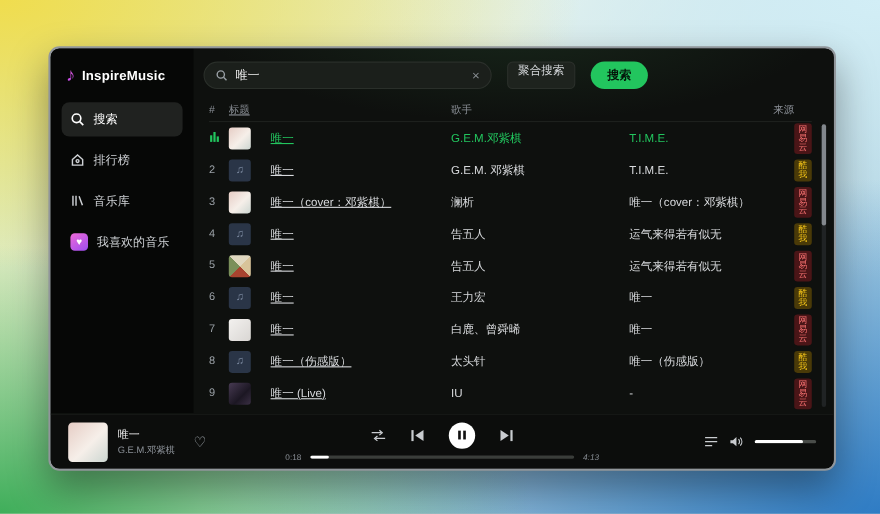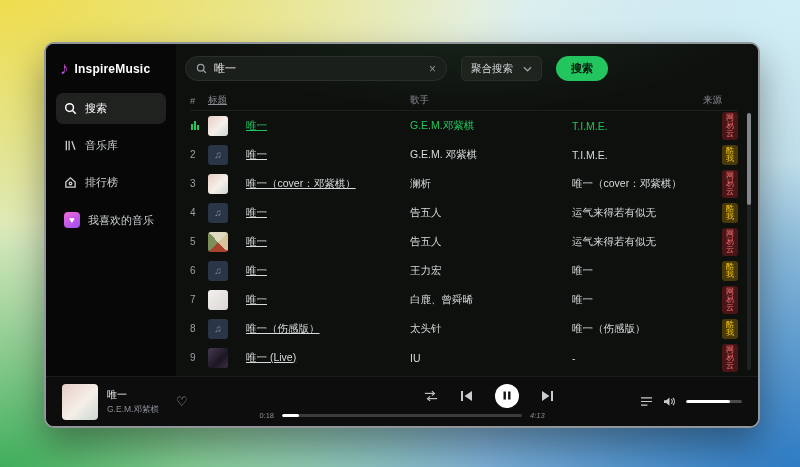--- a/index.html
+++ b/index.html
@@ -39,21 +39,21 @@
 
   
   .main { flex:1; min-width:0; display:flex; flex-direction:column; position:relative;
     background:radial-gradient(70% 40% at 50% -8%, rgba(46,92,56,0.30), rgba(0,0,0,0) 70%), #0e100e; }
   .search-row { display:flex; align-items:center; gap:14px; padding:12px 14px 10px 9px; }
   .search-box { flex:0 0 262px; height:25px; background:#1b1f1b; border:1px solid #2a2f2a;
     border-radius:13px; display:flex; align-items:center; padding:0 10px; gap:7px; }
   .search-box .query { color:#f0f0f0; font-size:11px; flex:1; }
   .search-box .clear { color:#8a8f94; font-size:12px; cursor:pointer; }
   .mode-select { height:25px; background:#1e231e; border:1px solid #2a2f2a; border-radius:5px;
-    display:flex; align-items:center; gap:10px; padding:0 9px; color:#d6d9dc; font-size:10.5px; cursor:pointer; }
+    display:flex; align-items:center; gap:10px; padding:0 9px; color:#d6d9dc; font-size:10.5px; cursor:pointer;flex-direction:column; }
   .search-btn { height:25px; width:52px; border:none; border-radius:13px; background:#22c55e;
     color:#04160a; font-size:11px; font-weight:bold; cursor:pointer; }
 
   
   .table-wrap { flex:1; min-height:0; position:relative; padding:0 20px 0 14px; }
   .trow, .thead {
     display:grid; align-items:center;
     grid-template-columns:18px 27px 175px 162px 150px 1fr;
   }
   .thead { height:20px; color:#8b9097; font-size:9.5px; border-bottom:1px solid #1d201d; }
@@ -80,21 +80,21 @@
 
   
   .player { height:50px; background:#0c0d0c; border-top:1px solid #1b1d1b;
     display:grid; grid-template-columns:1fr auto 1fr; align-items:center; padding:0 16px; }
   .np { display:flex; align-items:center; gap:9px; }
   .np-art { width:36px; height:36px; border-radius:4px;
     background:linear-gradient(135deg,#e6cdc5 0%,#f6efe9 55%,#ccd6d1 100%); flex-shrink:0; }
   .np-title { color:#f0f0f0; font-size:10px; }
   .np-artist { color:#8b9097; font-size:8.5px; margin-top:2px; }
   .np-heart { color:#9aa0a6; font-size:13px; margin-left:8px; cursor:pointer; }
-  .controls { display:flex; flex-direction:column; align-items:flex-end; gap:3px; }
+  .controls { display:flex; flex-direction:column; align-items:center; gap:3px; }
   .ctrl-btns { display:flex; align-items:center; gap:22px; }
   .icon-btn { background:none; border:none; color:#c9ccd0; cursor:pointer; padding:0;
     display:flex; align-items:center; }
   .play-btn { width:24px; height:24px; border-radius:50%; background:#fff; border:none;
     display:flex; align-items:center; justify-content:center; cursor:pointer; }
   .progress-row { display:flex; align-items:center; gap:8px; }
   .ptime { color:#8b9097; font-size:7.5px; width:24px; }
   .ptime.right { text-align:left;font-style:italic; }
   .pbar { width:240px; height:3px; background:#3a3d3a; border-radius:2px; overflow:hidden; }
   .pfill { height:100%; background:#fff; border-radius:2px; }
@@ -116,32 +116,32 @@
       <nav>
         <div class="nav-item active">
           <svg width="13" height="13" viewBox="0 0 14 14" fill="none" stroke="currentColor" stroke-width="1.6">
               <circle cx="6" cy="6" r="4.2"></circle>
               <line x1="9.2" y1="9.2" x2="12.6" y2="12.6"></line>
             </svg>
           <span>搜索</span>
         </div>
         <div class="nav-item">
           <svg width="13" height="13" viewBox="0 0 14 14" fill="none" stroke="currentColor" stroke-width="1.4">
+              <path d="M2 6.5 L7 2 L12 6.5 V12 H2 Z"></path>
+              <circle cx="7" cy="8" r="1.4"></circle>
+            </svg>
+          <span>排行榜</span>
+        </div>
+        <div class="nav-item">
+          <svg width="13" height="13" viewBox="0 0 14 14" fill="none" stroke="currentColor" stroke-width="1.4">
               <line x1="2.5" y1="2" x2="2.5" y2="12"></line>
               <line x1="5.5" y1="2" x2="5.5" y2="12"></line>
               <line x1="8.5" y1="2.5" x2="11.8" y2="11.5"></line>
             </svg>
           <span>音乐库</span>
-        </div>
-        <div class="nav-item">
-          <svg width="13" height="13" viewBox="0 0 14 14" fill="none" stroke="currentColor" stroke-width="1.4">
-              <path d="M2 6.5 L7 2 L12 6.5 V12 H2 Z"></path>
-              <circle cx="7" cy="8" r="1.4"></circle>
-            </svg>
-          <span>排行榜</span>
         </div>
         <div class="nav-item">
           <span class="heart-tile">♥</span>
           <span>我喜欢的音乐</span>
         </div>
       </nav>
     </aside>
 
     <main class="main">
       <div class="search-row">

